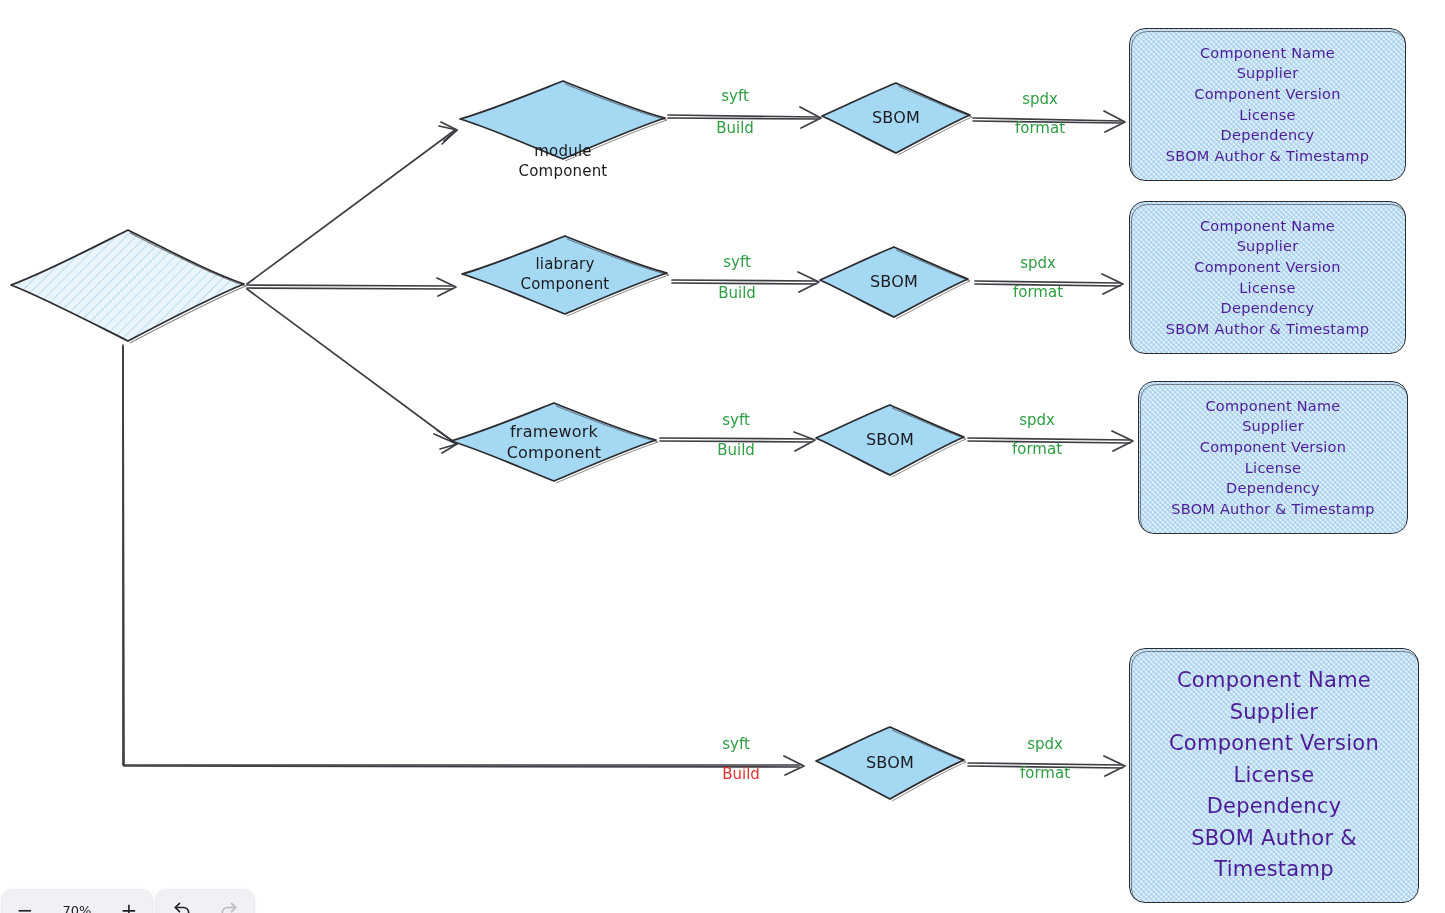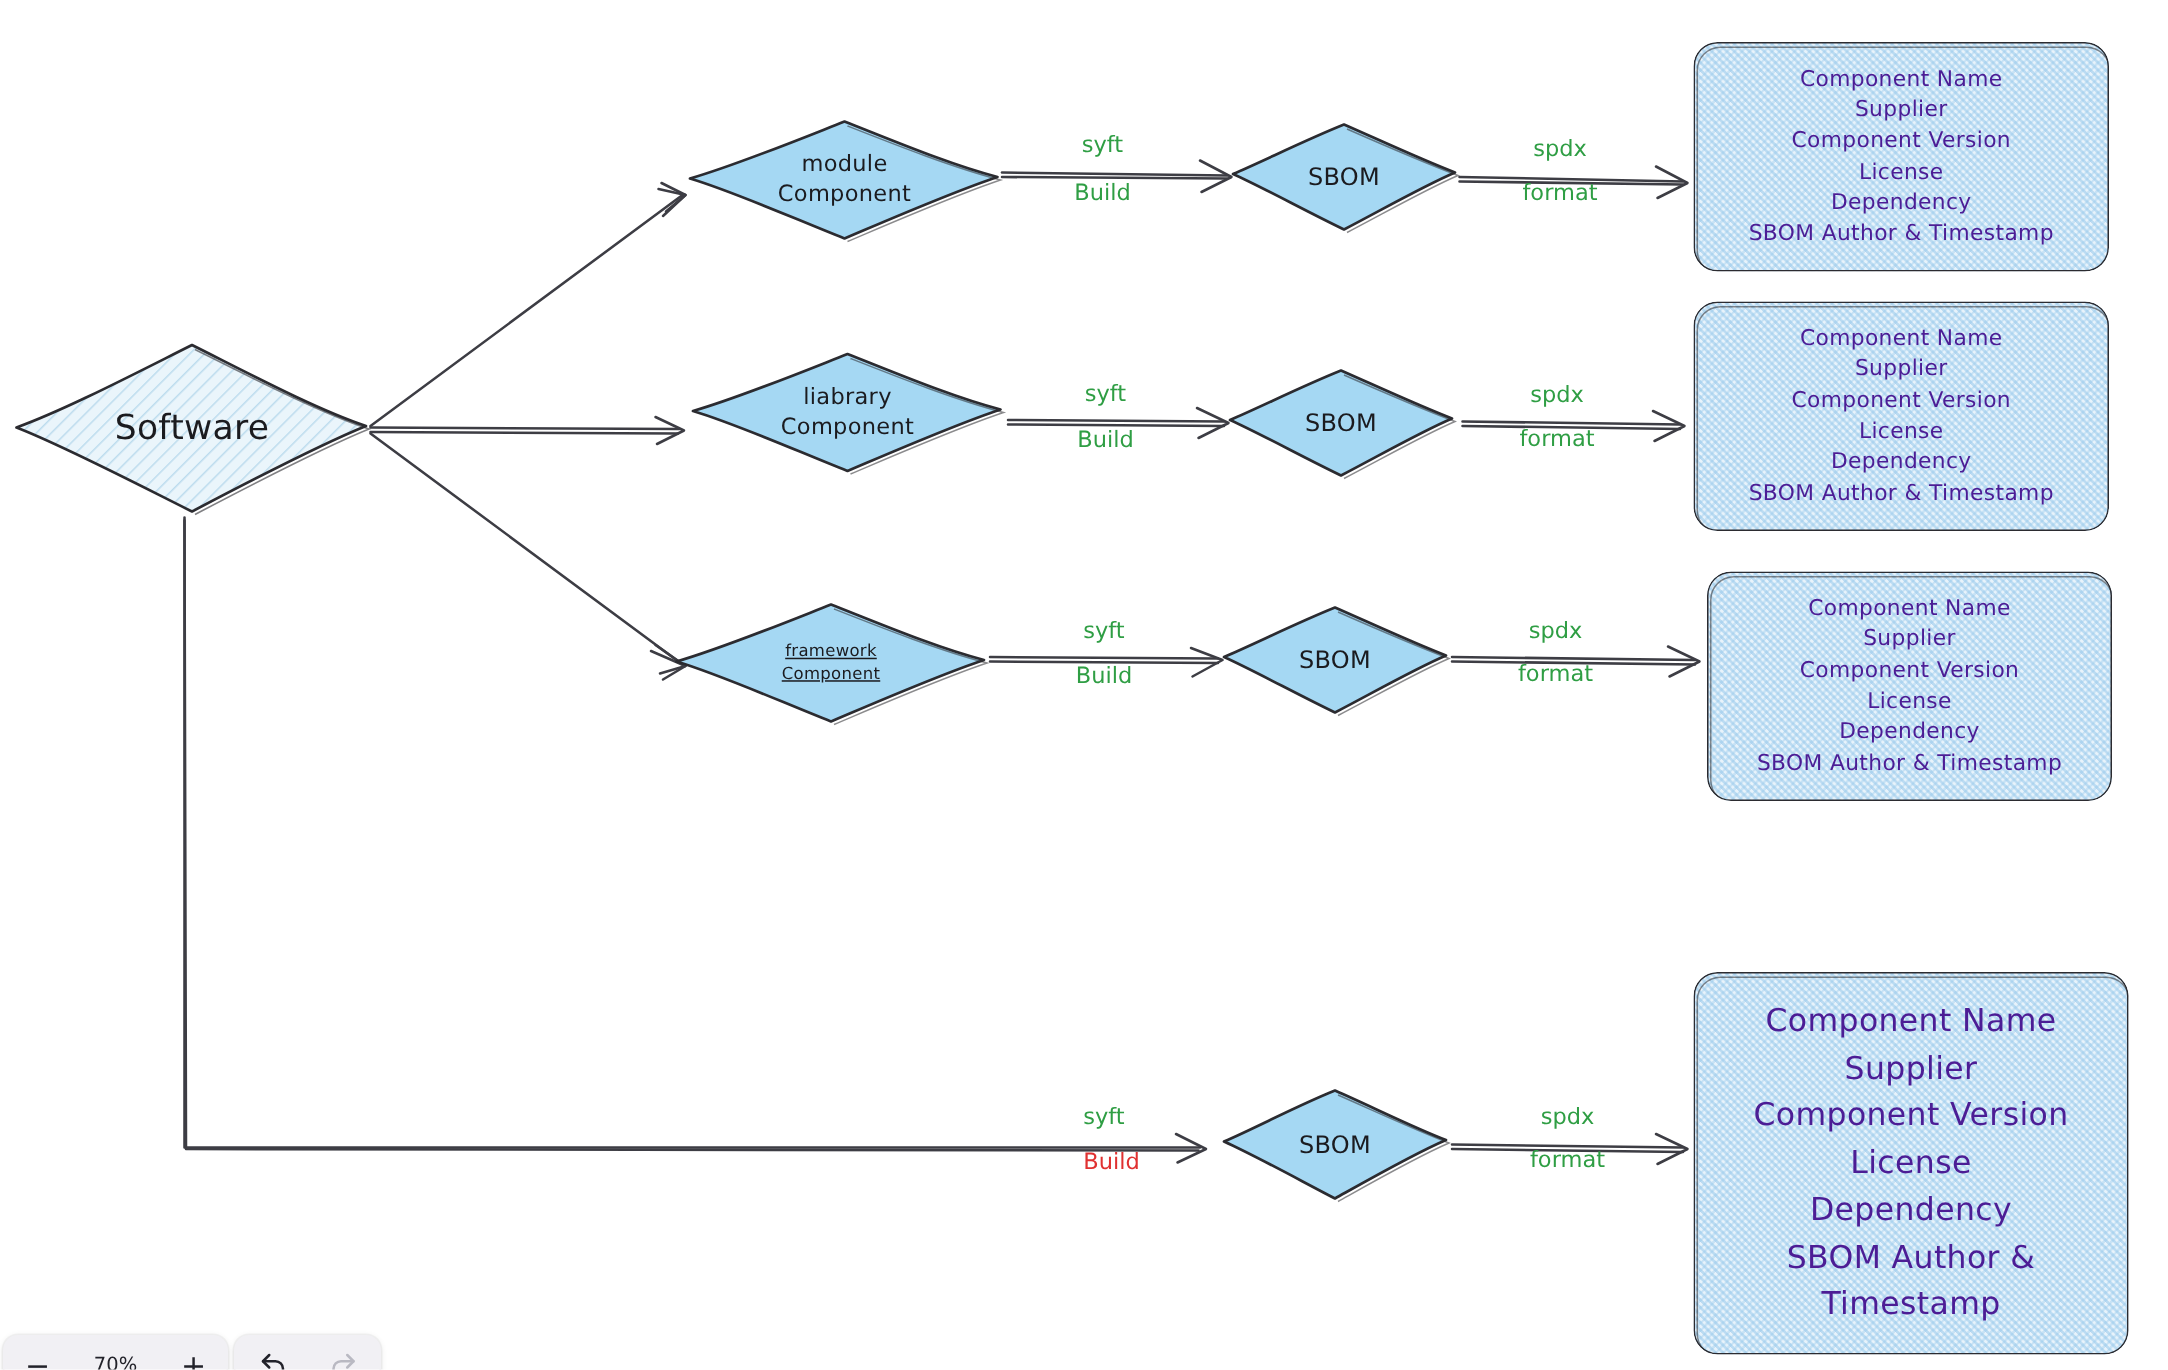--- a/index.html
+++ b/index.html
@@ -227,47 +227,46 @@
       <path d="M1104,756 L1125,766 L1105,776"></path>
     </g>
   </g>
 </svg>
 
 <div class="diamond-wrap" style="left:6px; top:227px; width:244px; height:118px;">
   <svg width="244" height="118" viewBox="0 0 244 118" xmlns="http://www.w3.org/2000/svg">
     <path d="M122,3 C160,22 205,46 238,57 C206,70 160,94 122,114 C84,95 36,70 5,58 C38,46 84,22 122,3 Z" fill="url(#hatch-root)" stroke="#2b2b30" stroke-width="1.8" stroke-linejoin="round"></path>
     <path d="M124,6 C162,25 207,48 240,59 C208,72 162,96 124,116" fill="none" stroke="#2b2b30" stroke-width="1.1" opacity=".6"></path>
   </svg>
-  <div class="node-label" style="font-size:23px;">Software</div>
 </div>
 
 <div class="diamond-wrap" style="left:456px; top:78px; width:214px; height:84px;">
   <svg width="214" height="84" viewBox="0 0 214 84" xmlns="http://www.w3.org/2000/svg">
     <path d="M107,3 C140,16 178,32 209,40 C179,50 140,67 107,81 C74,68 34,50 4,41 C35,32 74,16 107,3 Z" fill="#a5d8f3" stroke="#2b2b30" stroke-width="1.8" stroke-linejoin="round"></path>
     <path d="M109,6 C142,19 180,34 211,42 C181,52 142,69 109,83" fill="none" stroke="#2b2b30" stroke-width="1" opacity=".55"></path>
   </svg>
-  <div class="node-label" style="font-size:15px;">module
+  <div class="node-label" style="font-size:15px;margin-top:42px;">module
 Component</div>
 </div>
 
 <div class="diamond-wrap" style="left:458px; top:233px; width:214px; height:84px;">
   <svg width="214" height="84" viewBox="0 0 214 84" xmlns="http://www.w3.org/2000/svg">
     <path d="M107,3 C140,16 178,32 209,40 C179,50 140,67 107,81 C74,68 34,50 4,41 C35,32 74,16 107,3 Z" fill="#a5d8f3" stroke="#2b2b30" stroke-width="1.8" stroke-linejoin="round"></path>
     <path d="M109,6 C142,19 180,34 211,42 C181,52 142,69 109,83" fill="none" stroke="#2b2b30" stroke-width="1" opacity=".55"></path>
   </svg>
   <div class="node-label" style="font-size:15px;">liabrary
 Component</div>
 </div>
 
 <div class="diamond-wrap" style="left:447px; top:400px; width:214px; height:84px;">
   <svg width="214" height="84" viewBox="0 0 214 84" xmlns="http://www.w3.org/2000/svg">
     <path d="M107,3 C140,16 178,32 209,40 C179,50 140,67 107,81 C74,68 34,50 4,41 C35,32 74,16 107,3 Z" fill="#a5d8f3" stroke="#2b2b30" stroke-width="1.8" stroke-linejoin="round"></path>
     <path d="M109,6 C142,19 180,34 211,42 C181,52 142,69 109,83" fill="none" stroke="#2b2b30" stroke-width="1" opacity=".55"></path>
   </svg>
-  <div class="node-label" style="font-size:11px;text-decoration:underline;">framework
+  <div class="node-label" style="font-size:16px;">framework
 Component</div>
 </div>
 
 <div class="diamond-wrap" style="left:818px; top:80px; width:156px; height:76px;">
   <svg width="156" height="76" viewBox="0 0 156 76" xmlns="http://www.w3.org/2000/svg">
     <path d="M78,3 C103,14 131,27 152,35 C131,44 103,60 78,73 C53,61 24,45 4,36 C25,27 53,13 78,3 Z" fill="#a5d8f3" stroke="#2b2b30" stroke-width="1.8" stroke-linejoin="round"></path>
     <path d="M80,6 C105,17 133,29 154,37 C133,46 105,62 80,75" fill="none" stroke="#2b2b30" stroke-width="1" opacity=".55"></path>
   </svg>
   <div class="node-label" style="font-size:16px;">SBOM</div>
 </div>

